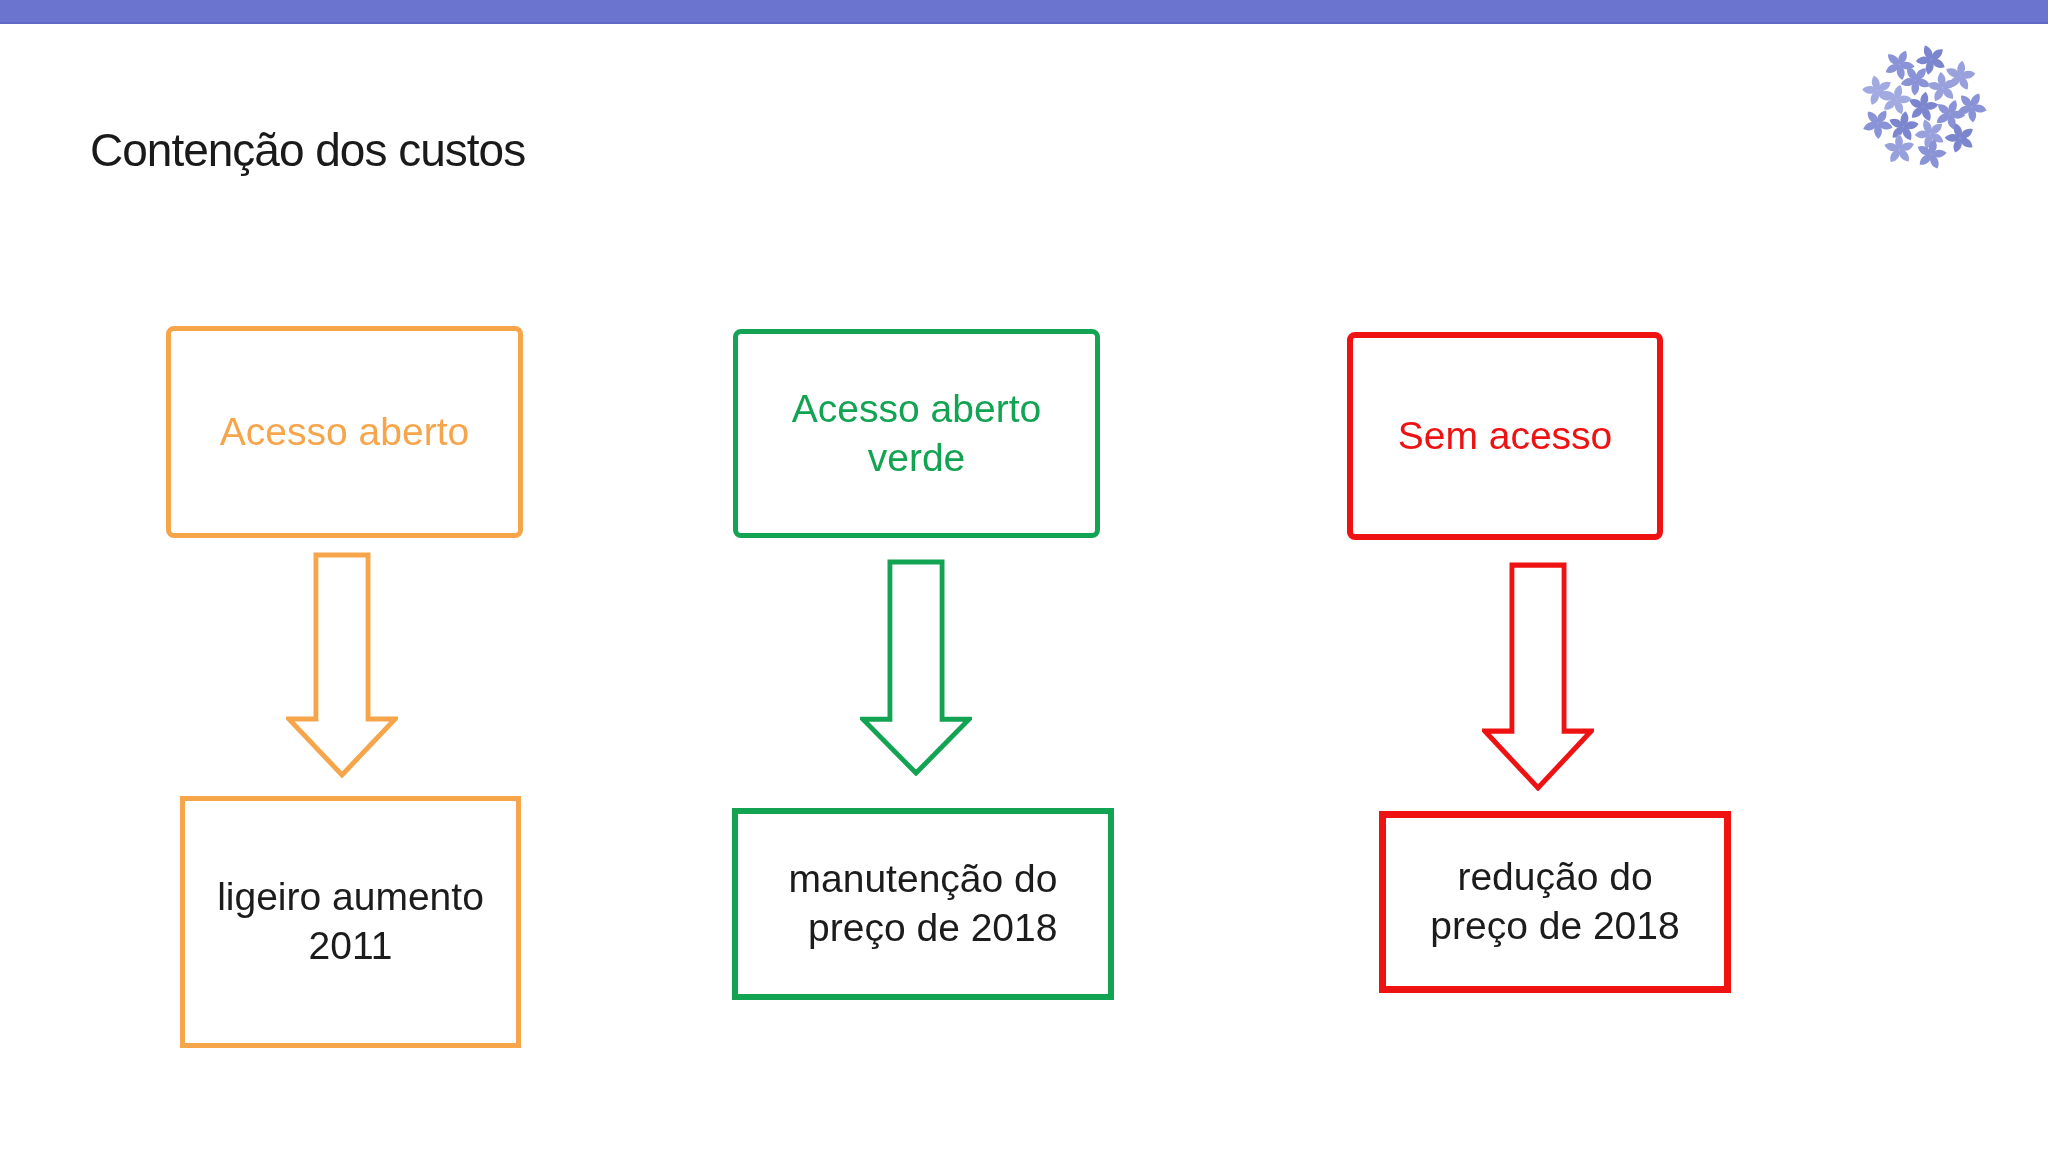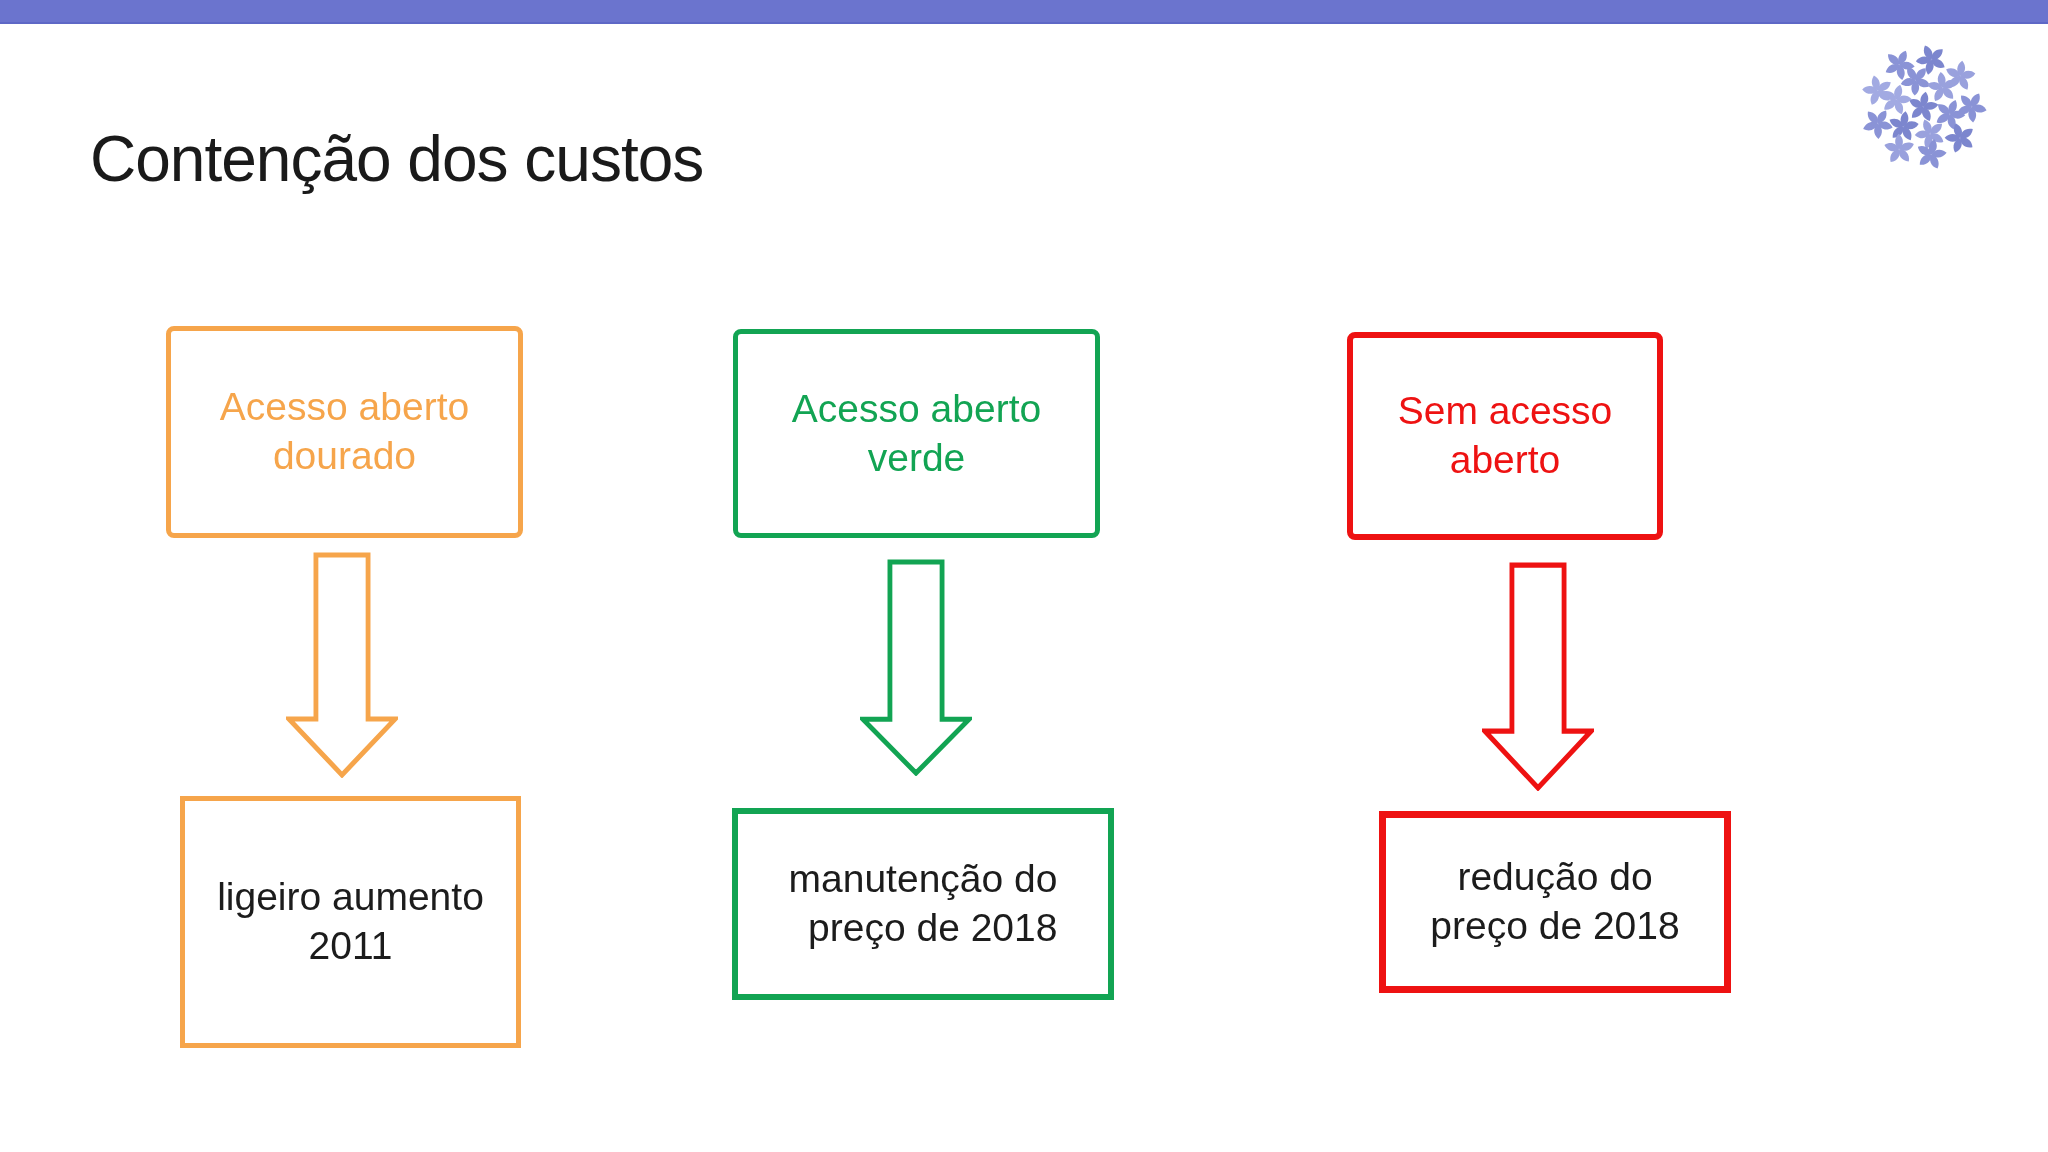--- a/index.html
+++ b/index.html
@@ -7,21 +7,21 @@
     width:2048px;height:1152px;position:relative;overflow:hidden;
     background:#ffffff;
     font-family:"Liberation Sans", sans-serif;
   }
   .topbar{
     position:absolute;left:0;top:0;width:2048px;height:22px;
     background:#6B74CE;border-bottom:2px solid #5E68C6;
   }
   .title{
     position:absolute;left:90px;top:126px;
-    font-size:64px;line-height:1.05;color:#1A1A1A;
+    font-size:46px;line-height:1.05;color:#1A1A1A;
     letter-spacing:-1px;white-space:nowrap;
   }
   .logo{position:absolute;left:1856px;top:40px;width:134px;height:134px;}
   .col{position:absolute;left:0;top:0;width:0;height:0;}
   .box{
     position:absolute;display:flex;align-items:center;justify-content:center;
     text-align:center;background:#ffffff;box-sizing:border-box;
   }
   .box .lines{font-size:39px;line-height:1.25;}
   .top-box{
@@ -77,21 +77,20 @@
     <use href="#fl" transform="translate(42 24) rotate(25)" fill="#8A93D6"></use>
     <use href="#fl" transform="translate(73 19) rotate(48)" fill="#7C86CE"></use>
     <use href="#fl" transform="translate(101 35) rotate(8)" fill="#99A1DD"></use>
   </svg>
 </div>
 
 <div class="col c1" style="--accent:#F6A54B">
   <div class="box top-box">
     <div class="lines">
       <div>Acesso aberto</div>
-      <div>dourado</div>
     </div>
   </div>
   <div class="arrow">
     <svg viewBox="0 0 116 222" preserveAspectRatio="none">
       <path d="M31 3 H85 V164 H113 L58 219 L3 164 H31 Z" fill="#ffffff" stroke="currentColor" stroke-width="5" stroke-linejoin="miter"></path>
     </svg>
   </div>
   <div class="box bottom-box">
     <div class="lines">
       <div>ligeiro aumento</div>
@@ -117,21 +116,20 @@
       <div>manutenção do</div>
       <div>preço de 2018</div>
     </div>
   </div>
 </div>
 
 <div class="col c3" style="--accent:#EE1212">
   <div class="box top-box">
     <div class="lines">
       <div>Sem acesso</div>
-      <div>aberto</div>
     </div>
   </div>
   <div class="arrow">
     <svg viewBox="0 0 116 222" preserveAspectRatio="none">
       <path d="M31 3 H85 V164 H113 L58 219 L3 164 H31 Z" fill="#ffffff" stroke="currentColor" stroke-width="5" stroke-linejoin="miter"></path>
     </svg>
   </div>
   <div class="box bottom-box">
     <div class="lines">
       <div>redução do</div>

